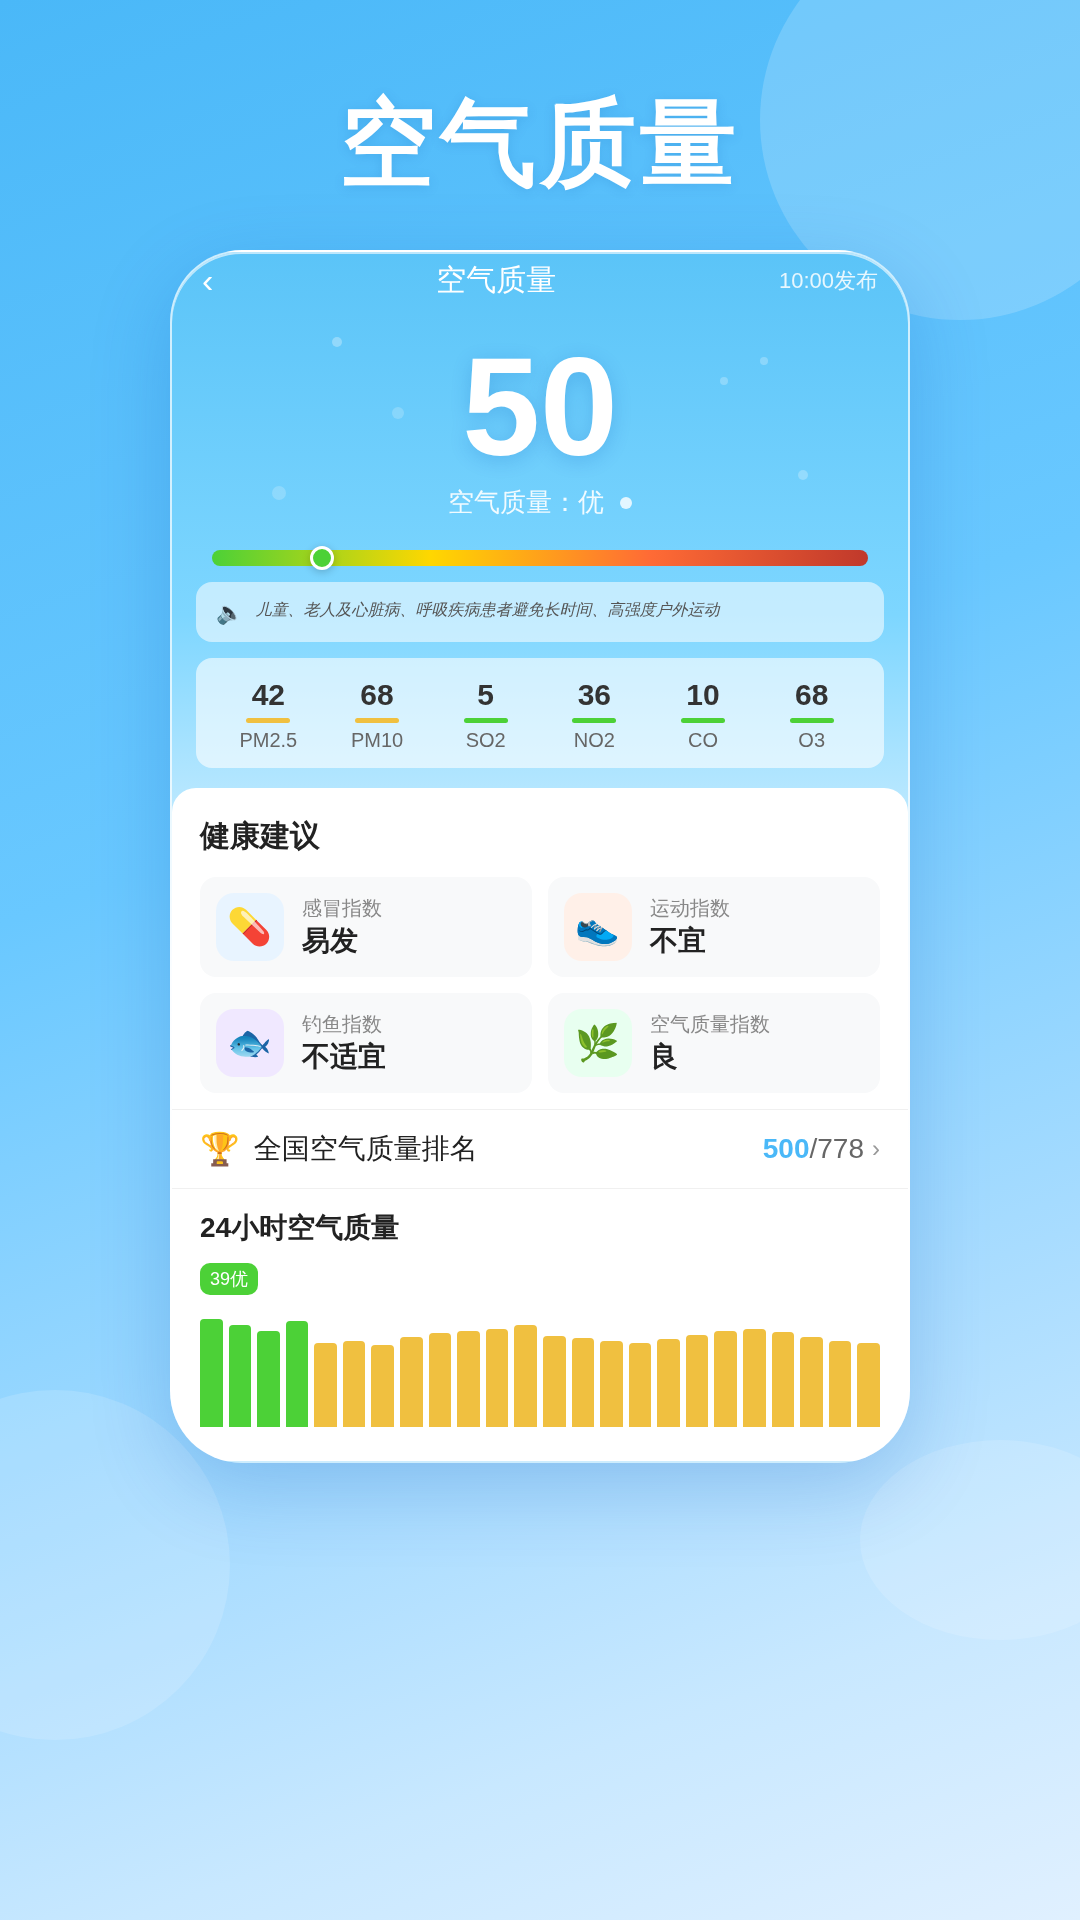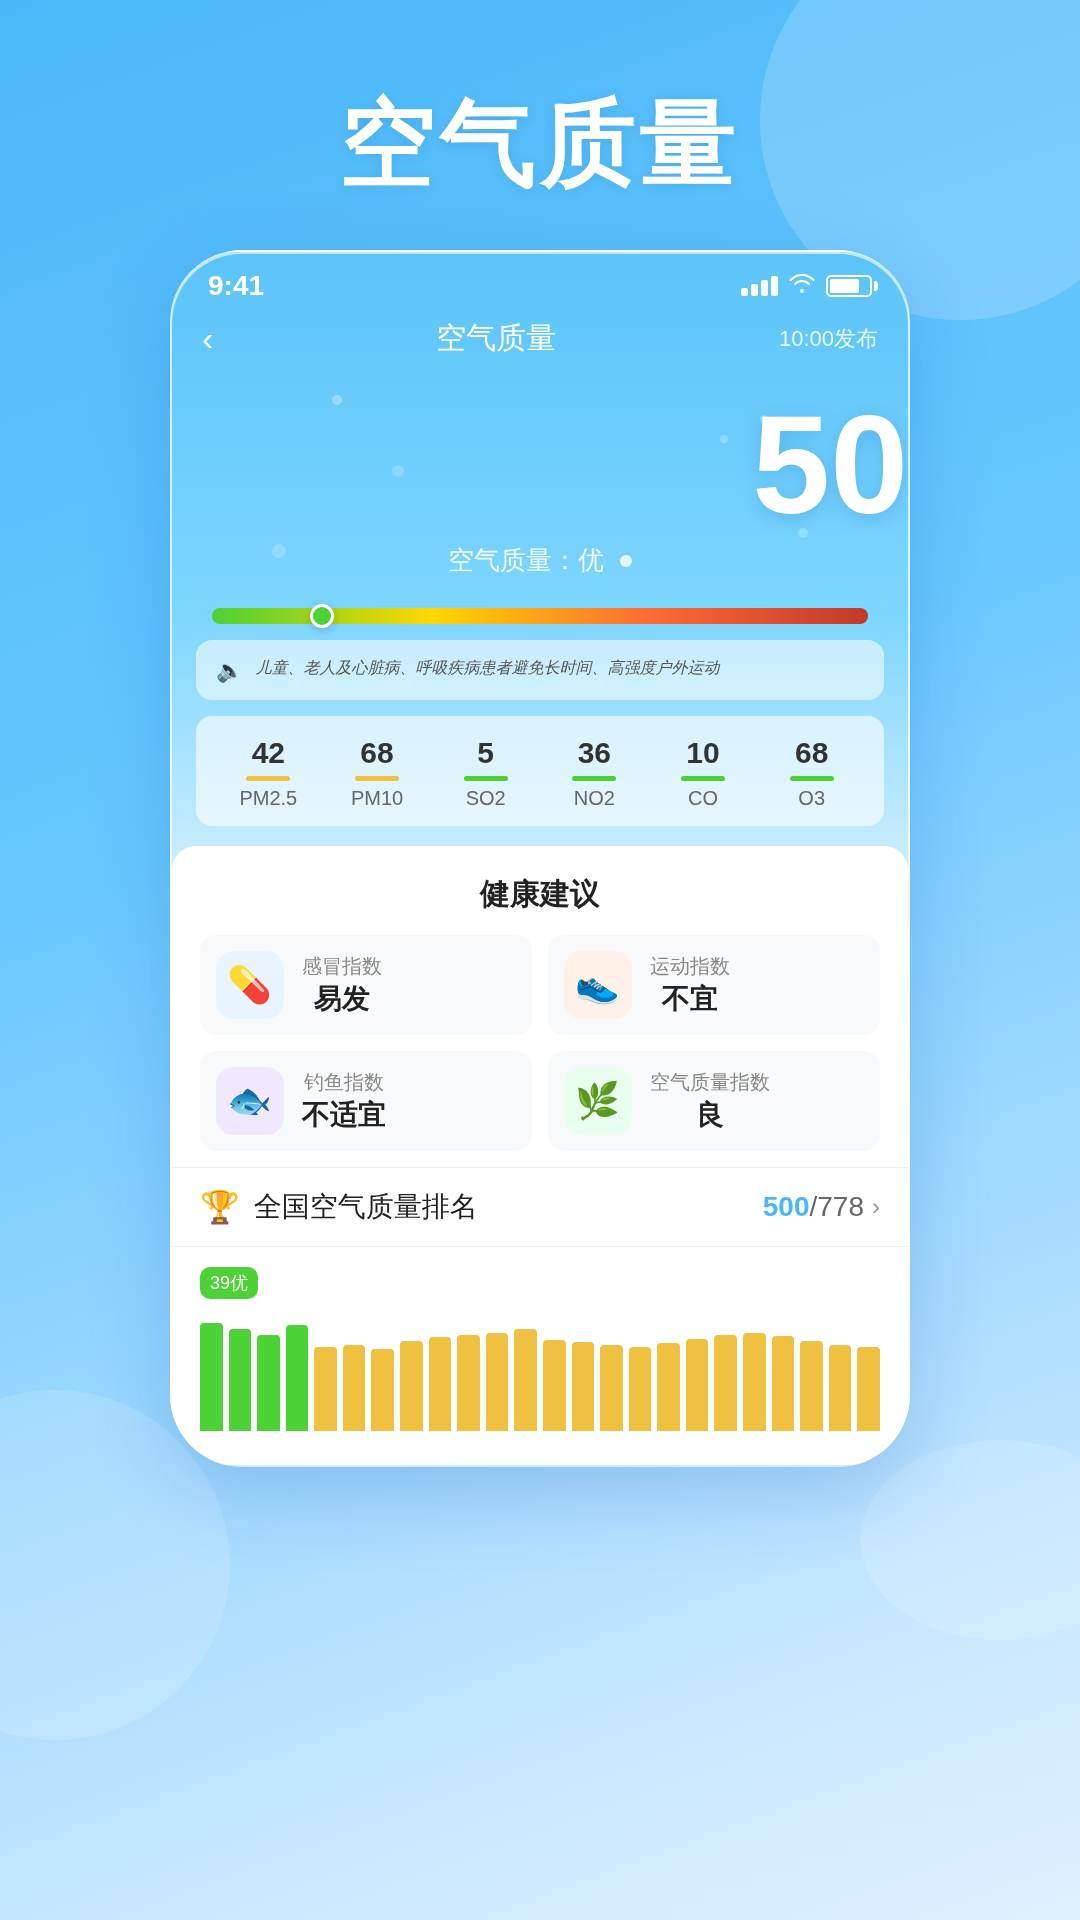--- a/index.html
+++ b/index.html
@@ -166,21 +166,20 @@
       position: absolute;
       background: rgba(255,255,255,0.5);
       border-radius: 50%;
     }
     .aqi-number {
       font-size: 140px;
       font-weight: 700;
       color: #fff;
       line-height: 1;
       text-shadow: 0 4px 20px rgba(0,80,180,0.2);
-      text-align: right;
     }
     .aqi-label {
       font-size: 26px;
       color: rgba(255,255,255,0.9);
       margin-top: 8px;
       display: flex;
       align-items: center;
       justify-content: center;
       gap: 16px;
     }
@@ -272,21 +271,20 @@
       background: #fff;
       border-radius: 24px 24px 0 0;
       margin-top: 20px;
       padding: 0 0 24px;
     }
 
     
     .health-section {
       padding: 28px 28px 16px;
       border-bottom: 1px solid #f0f0f0;
-      text-align: center;
     }
     .section-title {
       font-size: 30px;
       font-weight: 600;
       color: #222;
       margin-bottom: 20px;
     }
     .health-grid {
       display: grid;
       grid-template-columns: 1fr 1fr;
@@ -403,41 +401,20 @@
 <div class="bg-circle-top-right"></div>
 <div class="bg-circle-bottom-left"></div>
 <div class="bg-cloud-right"></div>
 
 <div class="page-title">
   <h1>空气质量</h1>
 </div>
 
 <div class="phone-mockup">
 
-  <div class="status-bar">
-    <span class="status-time">9:41</span>
-    <div class="status-icons">
-      <div class="signal-bars">
-        <div class="signal-bar" style="height:8px"></div>
-        <div class="signal-bar" style="height:12px"></div>
-        <div class="signal-bar" style="height:16px"></div>
-        <div class="signal-bar" style="height:20px"></div>
-      </div>
-      <span class="wifi-icon">
-        <svg width="28" height="20" viewBox="0 0 28 20" fill="none">
-          <path d="M14 16a2 2 0 110 4 2 2 0 010-4z" fill="white"></path>
-          <path d="M7 11c1.9-1.9 4.4-3 7-3s5.1 1.1 7 3" stroke="white" stroke-width="2.2" stroke-linecap="round" fill="none"></path>
-          <path d="M2.5 7C5.8 3.7 9.7 2 14 2s8.2 1.7 11.5 5" stroke="white" stroke-width="2.2" stroke-linecap="round" fill="none"></path>
-        </svg>
-      </span>
-      <div class="battery">
-        <div class="battery-fill"></div>
-      </div>
-    </div>
-  </div>
 
   <div class="nav-bar">
     <span class="nav-back">‹</span>
     <span class="nav-title">空气质量</span>
     <span class="nav-publish">10:00发布</span>
   </div>
 
   <div class="aqi-section">
     <div class="aqi-dots">
       <div class="aqi-dot" style="width:10px;height:10px;top:20px;left:160px;opacity:0.6"></div>
@@ -554,20 +531,21 @@
       </div>
       <div class="ranking-right">
         <span class="ranking-value">
           <span class="ranking-highlight">500</span><span class="ranking-total">/</span><span class="ranking-total">778</span>
         </span>
         <span class="ranking-chevron">›</span>
       </div>
     </div>
 
     <div class="chart-section">
+      <div class="chart-title">24小时空气质量</div>
       <div class="chart-badge">39优</div>
       <div class="chart-bars" id="chart-bars-container">
 
       <div class="chart-bar" style="height: 90%; background: rgb(76, 209, 55);"></div>
           <div class="chart-bar" style="height: 85%; background: rgb(76, 209, 55);"></div>
           <div class="chart-bar" style="height: 80%; background: rgb(76, 209, 55);"></div>
           <div class="chart-bar" style="height: 88%; background: rgb(76, 209, 55);"></div>
           <div class="chart-bar" style="height: 70%; background: rgb(240, 192, 64);"></div>
           <div class="chart-bar" style="height: 72%; background: rgb(240, 192, 64);"></div>
           <div class="chart-bar" style="height: 68%; background: rgb(240, 192, 64);"></div>

